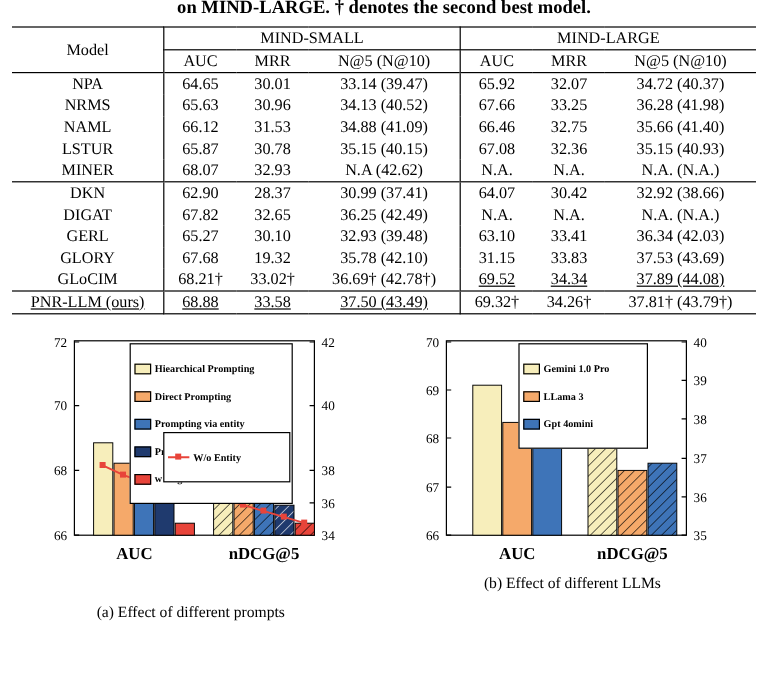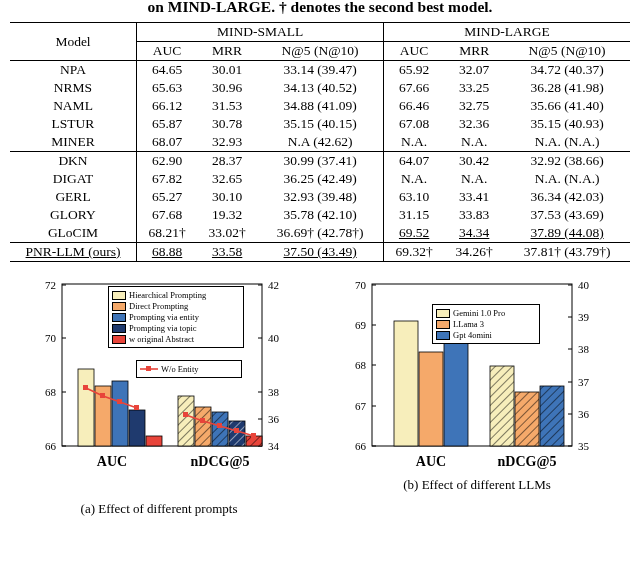--- a/index.html
+++ b/index.html
@@ -53,21 +53,21 @@
   }
   .legend-box{
     position:absolute;
     border:0.8px solid #000;
     background:#fff;
     padding:2px 3px;
     font-size:8.5px;
     font-family:"Liberation Serif", serif;
     line-height:10px;
   }
-  .lg-row{display:flex;align-items:center;margin:1px 0;white-space:nowrap;}
+  .lg-row{display:flex;align-items:center;margin:13px 0;white-space:nowrap;font-weight:bold;}
   .sw{width:12px;height:7px;border:0.6px solid #000;margin-right:3px;display:inline-block;}
   .capsrow{display:flex;}
 </style>
 </head>
 <body>
 
 <div class="caption-top">on MIND-LARGE. † denotes the second best model.</div>
 
 <table class="main">
   <tbody>
@@ -367,21 +367,21 @@
         <rect x="168" y="90" width="24" height="80" fill="url(#hb1)"></rect>
         <rect x="193" y="116" width="24" height="54" fill="url(#hb2)"></rect>
         <rect x="218" y="110" width="24" height="60" fill="url(#hb3)"></rect>
       </g>
       <g font-family="Liberation Serif, serif" font-size="14" font-weight="bold" fill="#000">
         <text x="109" y="190" text-anchor="middle">AUC</text>
         <text x="205" y="190" text-anchor="middle">nDCG@5</text>
       </g>
     </svg>
 
-    <div class="legend-box" style="left:110px;top:28px;width:100px;text-align:right;">
+    <div class="legend-box" style="left:110px;top:10px;width:100px;text-align:right;">
       <div class="lg-row">
           <span class="sw" style="background:#f7eebb"></span>
           <span>Gemini 1.0 Pro</span>
         </div>
       <div class="lg-row">
           <span class="sw" style="background:#f5a96a"></span>
           <span>LLama 3</span>
         </div>
       <div class="lg-row">
           <span class="sw" style="background:#3e74b8"></span>

